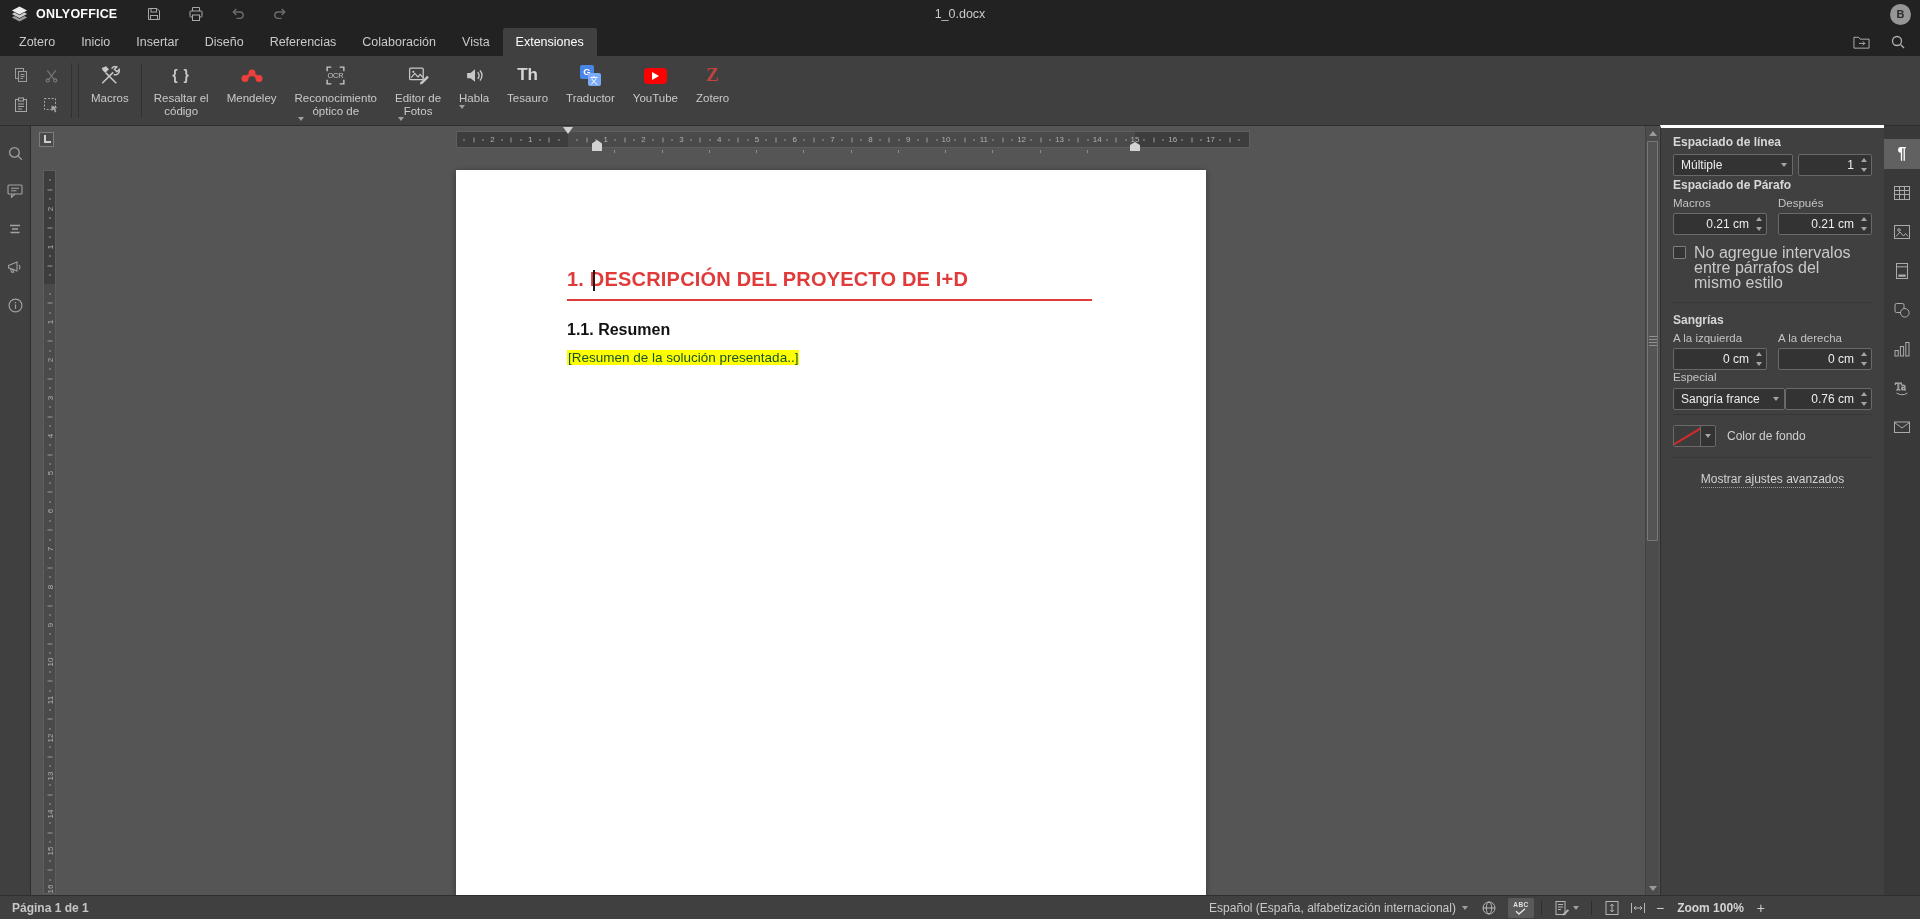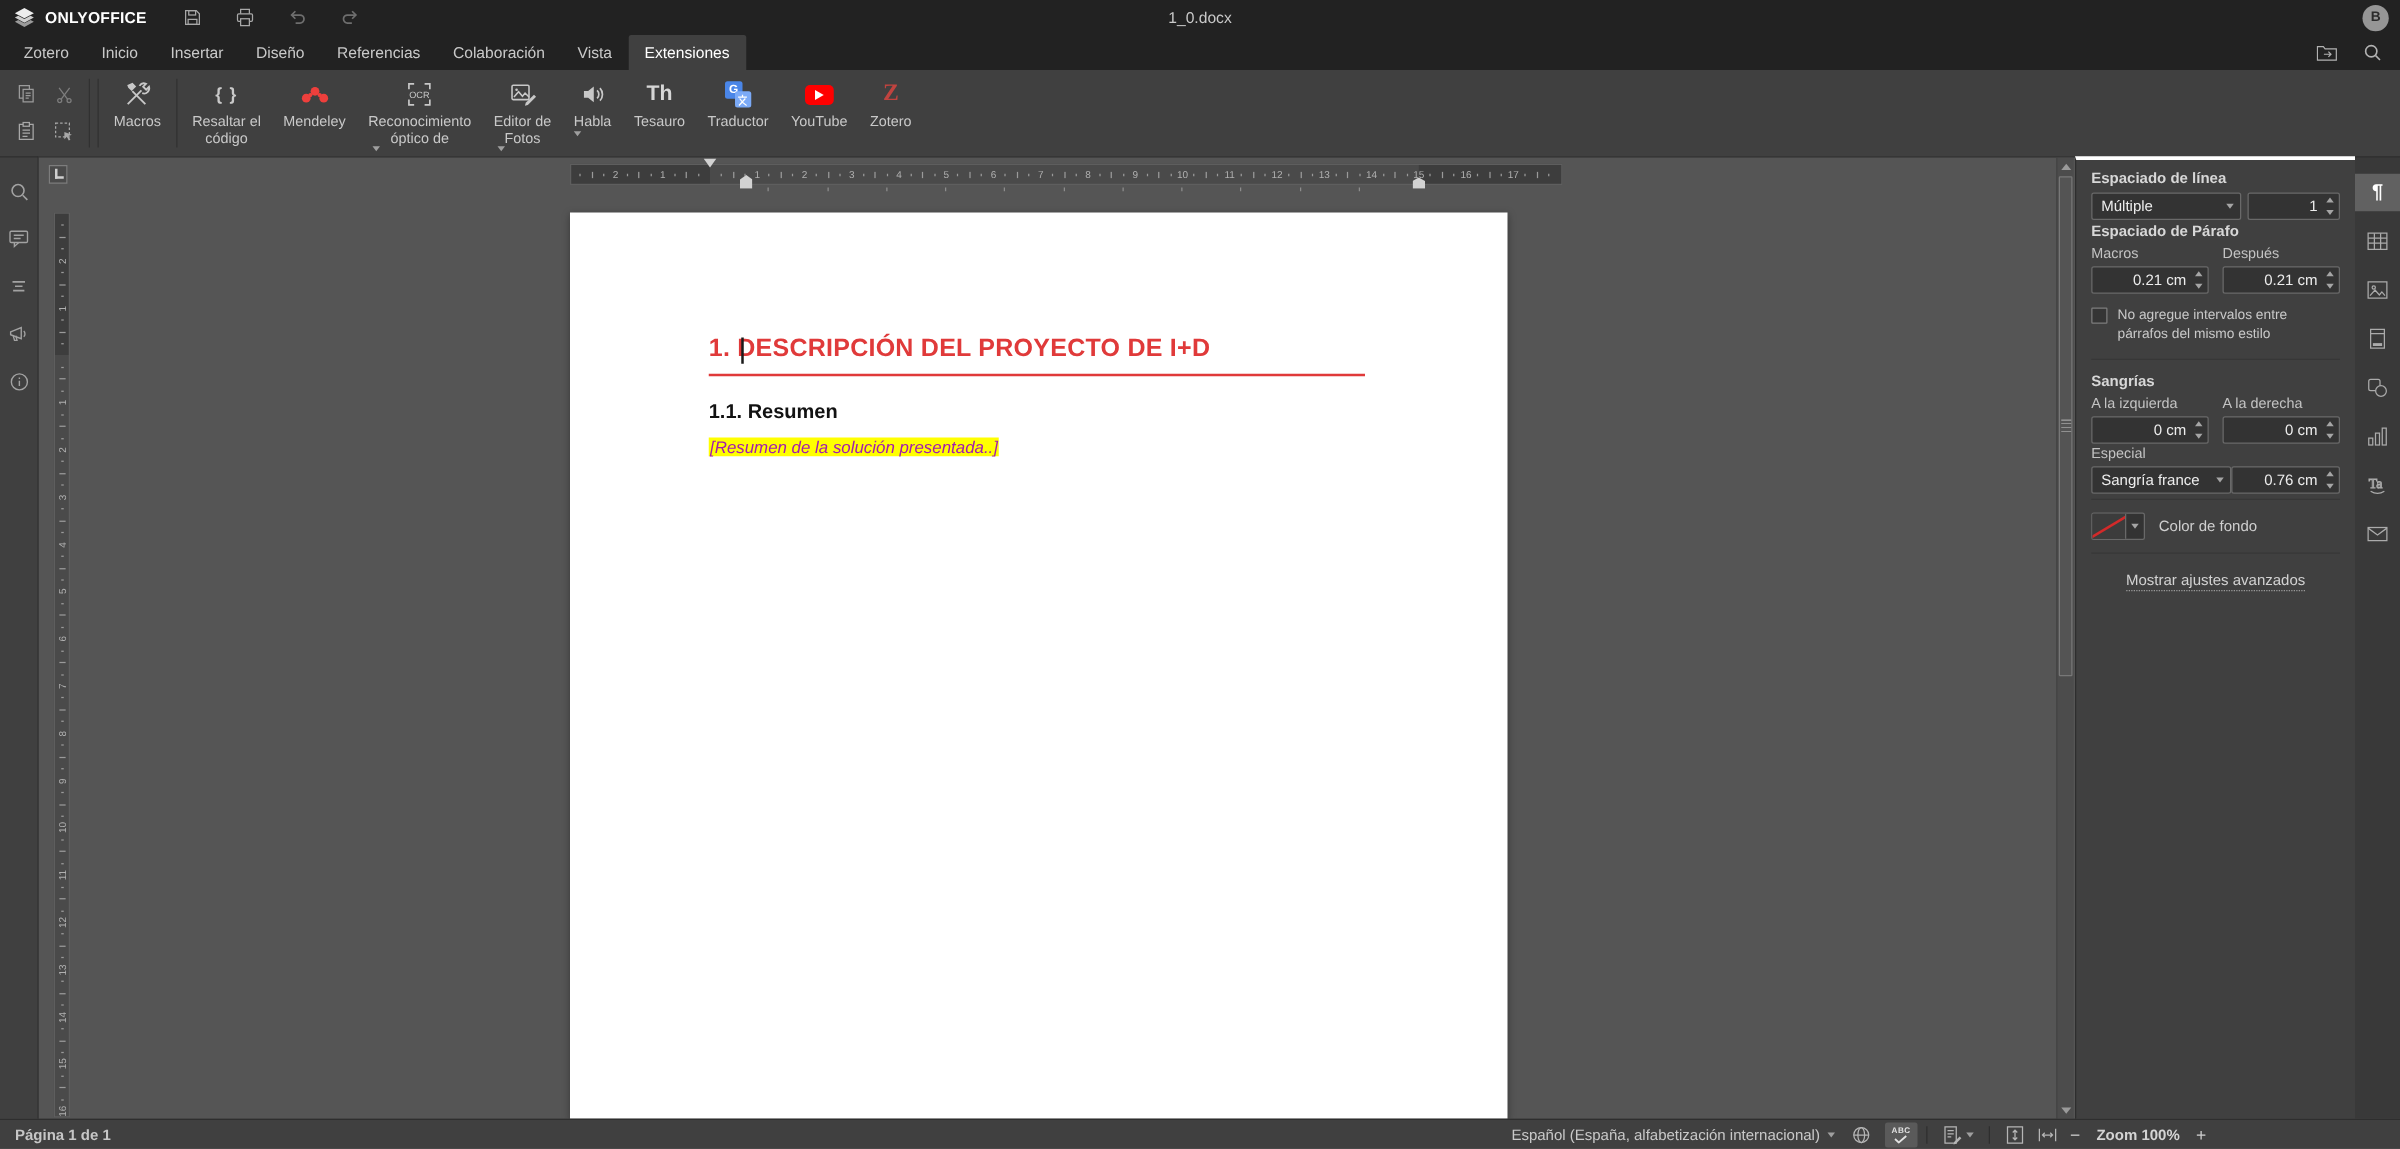--- a/index.html
+++ b/index.html
@@ -63,21 +63,21 @@
   .vm{position:absolute;left:0;right:0;top:0;height:113px;background:rgba(0,0,0,.17)}
   .vnum{position:absolute;left:50%;transform:translate(-50%,-50%) rotate(-90deg);font-size:8px;color:#b0b0b0}
   .vtick{position:absolute;left:50%;transform:translate(-50%,-50%);width:5px;height:1px;background:#9a9a9a}
   .vdot{position:absolute;left:50%;transform:translate(-50%,-50%);width:2px;height:1px;background:#9a9a9a}
 
   
   .page{position:absolute;left:425px;top:44px;width:750px;height:727px;background:#fff;box-shadow:0 1px 6px rgba(0,0,0,.35)}
   .doc-h1{position:absolute;left:111px;right:114px;top:97px;font-size:20px;line-height:24px;font-weight:bold;color:#e03a3a;letter-spacing:.2px;border-bottom:2px solid #e03a3a;padding-bottom:8px;white-space:nowrap}
   .doc-caret{position:absolute;left:137px;top:100px;width:1.5px;height:21px;background:#1a1a1a}
   .doc-h2{position:absolute;left:111px;top:150px;font-size:16px;line-height:20px;font-weight:bold;color:#121212}
-  .doc-hl{position:absolute;left:111px;top:179px;font-size:13.5px;line-height:17px;font-style:italic;color:#a21caf}
+  .doc-hl{position:absolute;left:111px;top:179px;font-size:13.5px;line-height:17px;color:#14532d}
   .doc-hl span{background:#ffff00;padding:0 1px}
 
   
   .vscroll{position:absolute;top:0;bottom:0;right:1px;width:14px;background:#4c4c4c;border-left:1px solid #434343}
   .vs-arrow{position:absolute;left:0;right:0;height:14px;display:flex;align-items:center;justify-content:center}
   .vs-up{top:0}.vs-down{bottom:0}
   .tri-up{width:0;height:0;border-left:4px solid transparent;border-right:4px solid transparent;border-bottom:5px solid #9a9a9a}
   .tri-down{width:0;height:0;border-left:4px solid transparent;border-right:4px solid transparent;border-top:5px solid #9a9a9a}
   .vs-thumb{position:absolute;left:1px;right:1px;top:15px;height:400px;background:#545454;border:1px solid #787878;border-radius:1px}
   .vs-grip{position:absolute;left:50%;top:50%;transform:translate(-50%,-50%);width:8px;height:11px;background:repeating-linear-gradient(to bottom,#909090 0 1px,transparent 1px 3px)}
@@ -91,21 +91,21 @@
   .field{height:22px;background:#333;border:1px solid #696969;border-radius:2px;color:#ededed;font-size:12px;display:flex;align-items:center;position:relative}
   .select .val{padding-left:7px;flex:1;text-align:left;white-space:nowrap;overflow:hidden}
   .select-chev{position:absolute;right:5px;top:50%;transform:translateY(-50%);width:0;height:0;border-left:3.5px solid transparent;border-right:3.5px solid transparent;border-top:4px solid #a5a5a5}
   .spinner .val{flex:1;text-align:right;padding-right:17px;white-space:nowrap}
   .spin{position:absolute;right:3px;top:3px;bottom:3px;width:9px;display:flex;flex-direction:column;justify-content:space-between;align-items:center}
   .sp-up{width:0;height:0;border-left:3.5px solid transparent;border-right:3.5px solid transparent;border-bottom:4px solid #a5a5a5}
   .sp-down{width:0;height:0;border-left:3.5px solid transparent;border-right:3.5px solid transparent;border-top:4px solid #a5a5a5}
   .w120{width:120px}.w74{width:74px}.w94{width:94px}
   .cb-row{display:flex;gap:8px;margin:10px 0 12px;align-items:flex-start}
   .cb{width:13px;height:13px;background:#353535;border:1px solid #7d7d7d;border-radius:1px;flex:0 0 auto;margin-top:1px}
-  .cb-label{font-size:11px;line-height:15px;color:#c9c9c9;width:160px}
+  .cb-label{font-size:16px;line-height:15px;color:#c9c9c9;width:160px}
   .pdiv{height:1px;background:#373737;margin:4px 0 10px}
   .color-row{display:flex;align-items:center;gap:11px;margin:2px 0 10px}
   .color-btn{display:flex;height:22px;border:1px solid #696969;border-radius:2px;background:#333}
   .swatch{width:27px;height:20px;margin:0;position:relative;background:#3c3c3c;border-right:1px solid #696969;overflow:hidden}
   .swatch-diag{position:absolute;left:-3px;top:9px;width:34px;height:2px;background:#d22a2a;transform:rotate(-31deg)}
   .color-chev{width:14px;display:flex;align-items:center;justify-content:center}
   .adv-link{display:block;margin:14px auto 0;text-align:center;color:#d2d2d2;font-size:12px;border-bottom:1px dotted #9a9a9a;width:fit-content;padding-bottom:1px}
 
   
   .right-iconbar{position:absolute;right:0;top:0;bottom:0;width:36px;background:#393939;border-top:1px solid #2e2e2e;padding-top:13px;display:flex;flex-direction:column;align-items:center}

